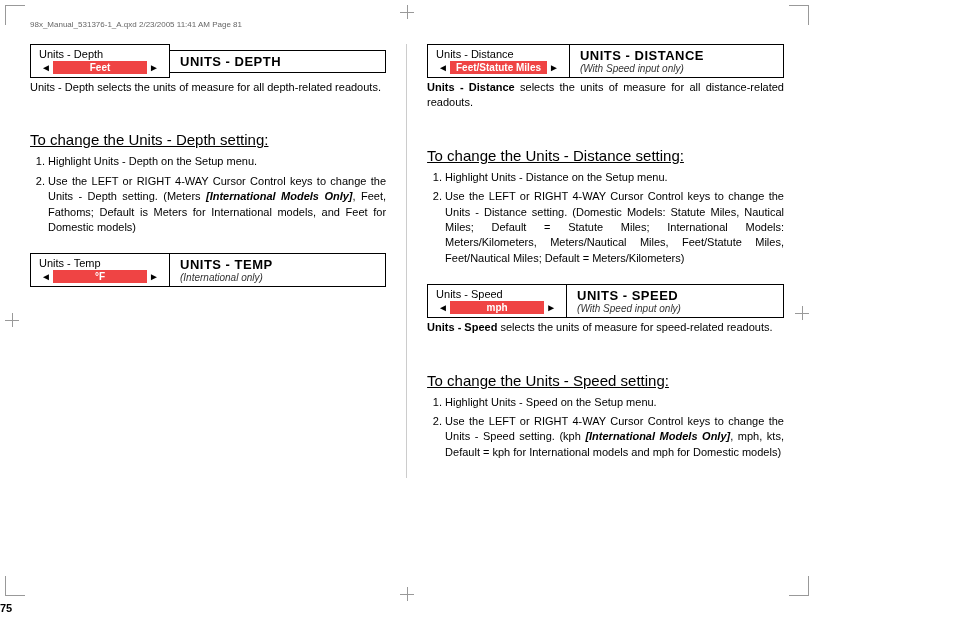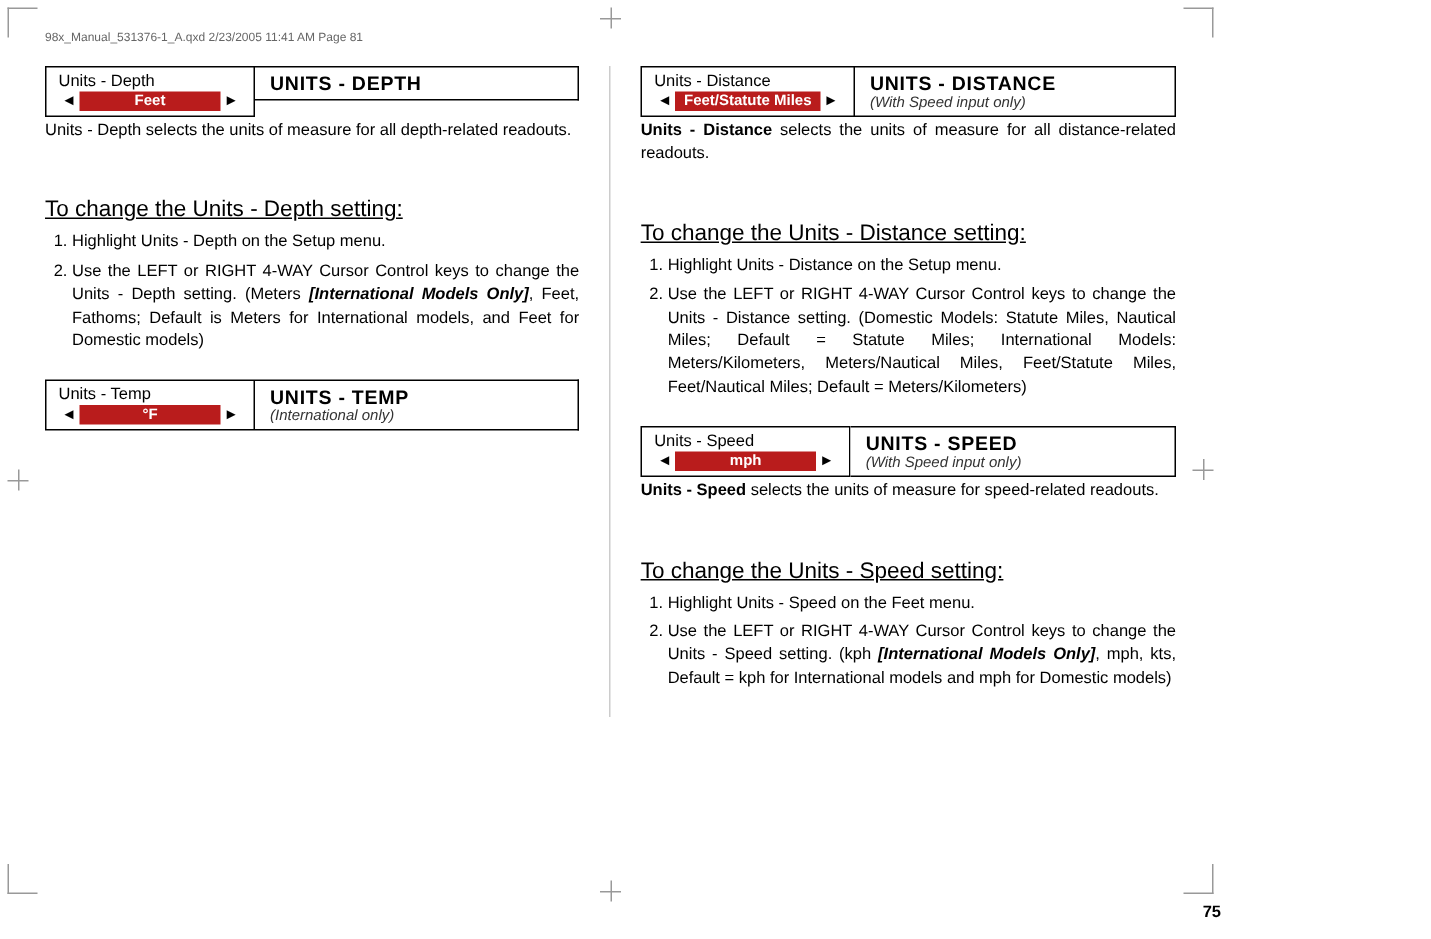--- a/index.html
+++ b/index.html
@@ -50,21 +50,21 @@
     .col-right {
       width: 460px;
       padding-left: 20px;
     }
 
     .unit-section { margin-bottom: 18px; }
 
     
     .unit-widget {
       display: flex;
-      align-items: flex-start;
+      align-items: center;
       margin-bottom: 2px;
     }
     .unit-label-box {
       border: 1px solid #000;
       padding: 3px 8px;
       font-size: 11px;
       font-weight: normal;
       min-width: 140px;
       background: #fff;
     }
@@ -77,21 +77,21 @@
       align-items: center;
       margin-top: 1px;
     }
     .arrow-left, .arrow-right {
       font-size: 10px;
       color: #000;
       cursor: pointer;
       padding: 0 2px;
     }
     .unit-value-highlight {
-      background: #b91c1c;
+      background: #ef4444;
       color: #fff;
       padding: 1px 6px;
       font-size: 10px;
       font-weight: bold;
       flex: 1;
       text-align: center;
     }
 
     
     .unit-title-box {
@@ -134,21 +134,21 @@
     .numbered-list li {
       font-size: 11px;
       line-height: 1.4;
       text-align: justify;
       margin-bottom: 4px;
     }
     em { font-style: italic; }
     strong { font-weight: bold; }
 
     .page-number {
-      text-align: right;
+      text-align: left;
       font-size: 11px;
       position: absolute;
       bottom: 12px;
       width: 100%;
       left: 0;
       font-weight: bold;
     }
 
     .header-meta {
       font-size: 8px;
@@ -282,21 +282,21 @@
             </div>
           </div>
           <div class="unit-title-box">
             <div class="unit-main-title">UNITS - SPEED</div>
             <div class="unit-subtitle">(With Speed input only)</div>
           </div>
         </div>
         <p class="description-text"><strong>Units - Speed</strong> selects the units of measure for speed-related readouts.</p>
         <div class="section-title">To change the Units - Speed setting:</div>
         <ol class="numbered-list">
-          <li>Highlight Units - Speed on the Feet menu.</li>
+          <li>Highlight Units - Speed on the Setup menu.</li>
           <li>Use the LEFT or RIGHT 4-WAY Cursor Control keys to change the Units - Speed setting. (kph <em><strong>[International Models Only]</strong></em>, mph, kts, Default = kph for International models and mph for Domestic models)</li>
         </ol>
       </div>
 
     </div>
   </div>
 
   <div class="page-number">75</div>
 </div>
 

